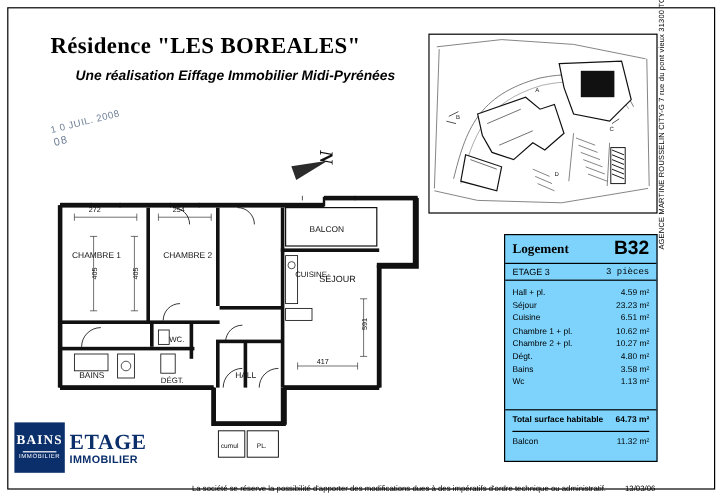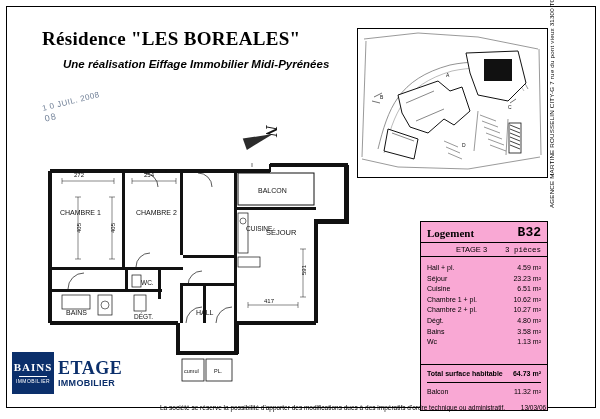--- a/index.html
+++ b/index.html
@@ -19,26 +19,26 @@
   
   .north{position:absolute;left:243px;top:118px;width:56px;height:34px;}
   .north .tri{position:absolute;left:0;top:10px;width:0;height:0;border-left:30px solid #2b2b2b;border-top:6px solid transparent;border-bottom:6px solid transparent;transform:rotate(-20deg);transform-origin:right center;}
   .north .nletter{position:absolute;left:22px;top:4px;font-family:"Liberation Serif",serif;font-size:16px;font-weight:bold;font-style:italic;color:#111;transform:rotate(90deg);}
 
   
   .siteplan{position:absolute;left:357px;top:28px;width:189px;height:148px;border:1px solid #000;background:#fff;overflow:hidden;}
   .siteplan svg{display:block;}
 
   
-  .infobox{position:absolute;left:420px;top:221px;width:126px;height:188px;border:1px solid #000;background:#f9a8d4;}
+  .infobox{position:absolute;left:420px;top:195px;width:126px;height:188px;border:1px solid #000;background:#7dd3fc;}
   .infobox .row1{display:flex;justify-content:space-between;align-items:center;padding:3px 6px 2px 6px;}
   .infobox .lg-label{font-family:"Liberation Serif",serif;font-weight:bold;font-size:11px;}
-  .infobox .lg-val{font-family:Liberation Mono, monospace;font-weight:bold;font-size:13px;text-align:right;}
+  .infobox .lg-val{font-family:Liberation Sans, sans-serif;font-weight:bold;font-size:16px;text-align:right;}
   .infobox .hr{border-top:1px solid #000;}
-  .infobox .row2{display:flex;justify-content:space-between;align-items:center;padding:2px 6px 2px 6px;font-size:7.5px;margin-left:29px;}
+  .infobox .row2{display:flex;justify-content:space-between;align-items:center;padding:2px 6px 2px 6px;font-size:7.5px;}
   .infobox .et-label{font-family:"Liberation Sans",sans-serif;}
   .infobox .et-val{font-family:Liberation Mono, monospace;}
   .rooms{padding:6px 6px 2px 6px;}
   .rooms .r{display:flex;justify-content:space-between;font-size:7px;line-height:10.6px;color:#000;}
   .rooms .r .n{font-family:"Liberation Sans",sans-serif;}
   .rooms .r .v{font-family:"Liberation Sans",sans-serif;}
   .tot{padding:3px 6px 1px 6px;}
   .tot .r{display:flex;justify-content:space-between;font-size:7px;line-height:12px;font-weight:bold;}
   .tot .r.norm{font-weight:normal;}
   .sep{border-top:1px solid #000;margin:2px 0 0 0;}

